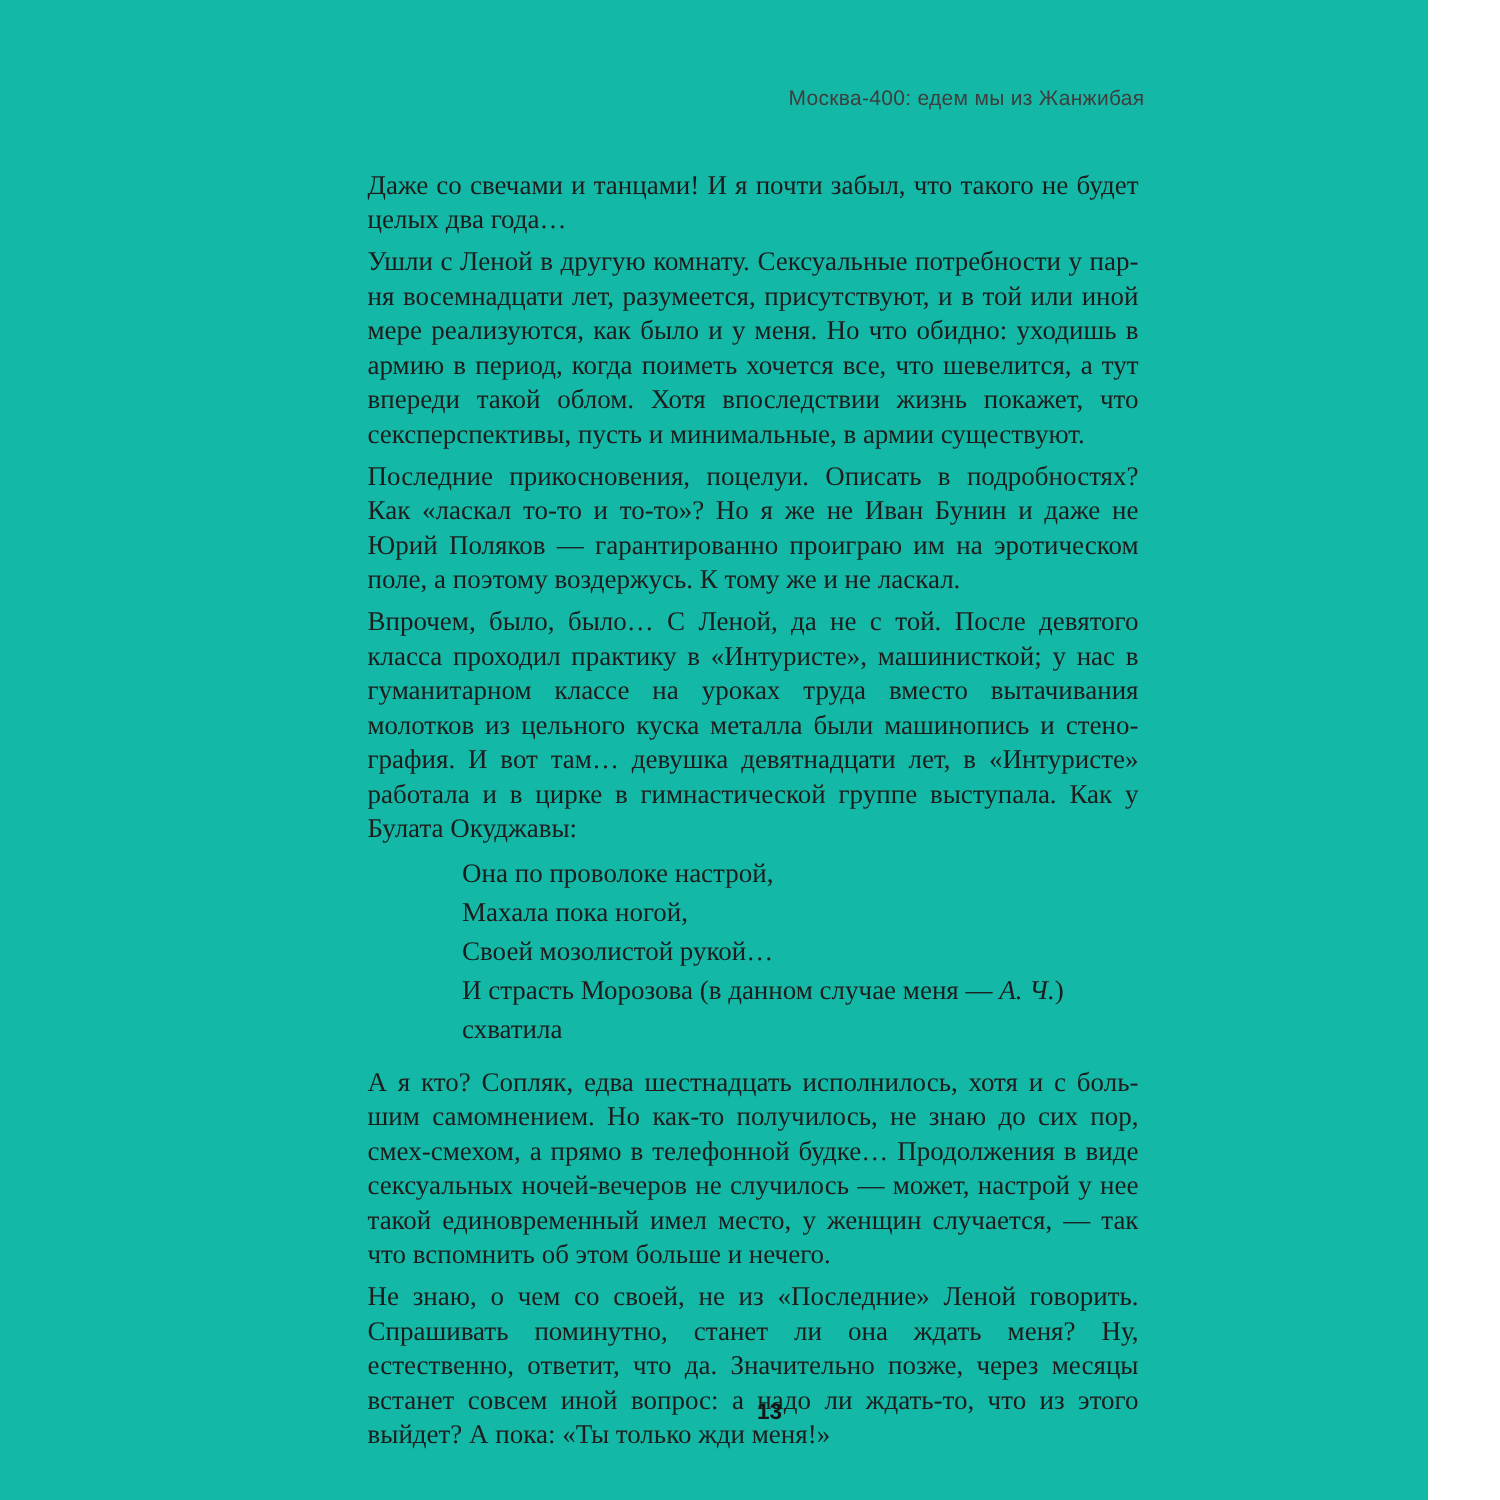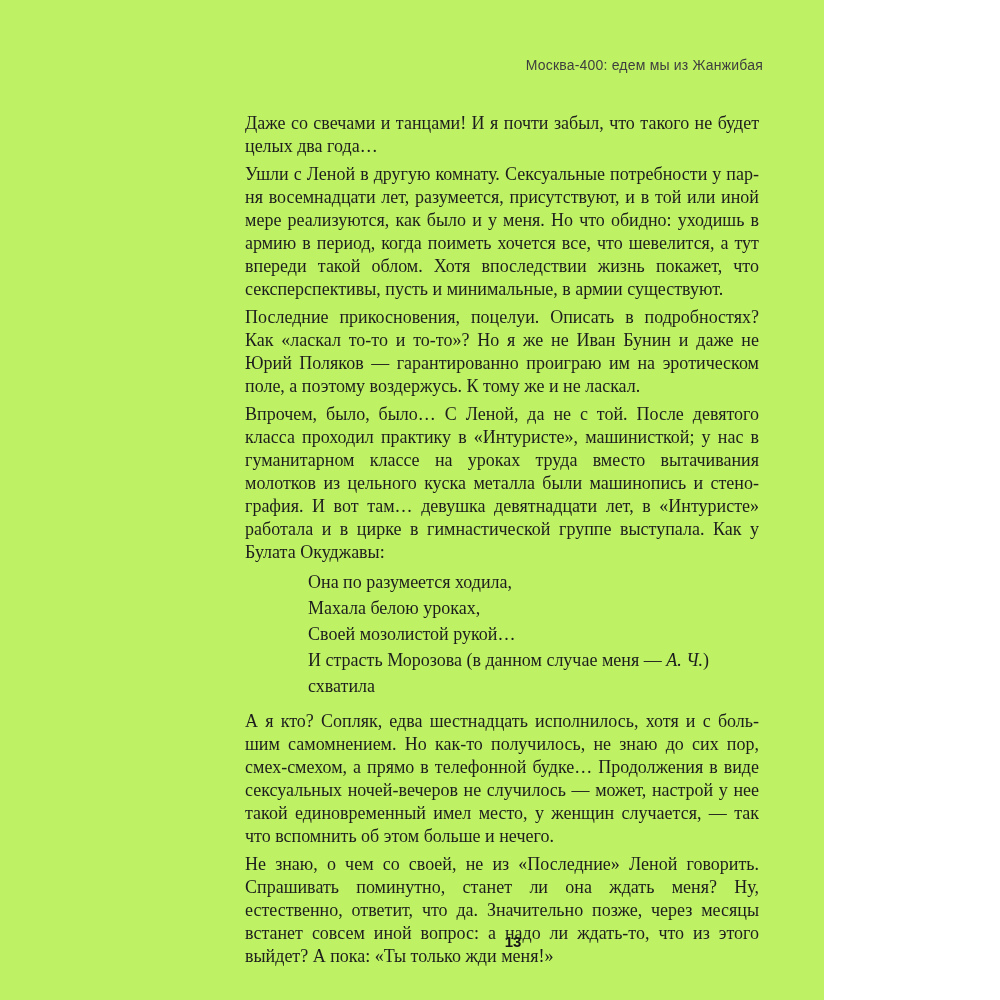--- a/index.html
+++ b/index.html
@@ -2,23 +2,23 @@
 <html lang="ru"><head>
 <meta charset="utf-8">
 <style>
   html, body {
     margin: 0;
     padding: 0;
     background: #ffffff;
   }
   .page {
     position: relative;
-    width: 824px;
+    width: 952px;
     height: 1000px;
-    background: #bef264;
+    background: #14b8a6;
     overflow: hidden;
     font-family: "Liberation Serif", serif;
   }
   .running-header {
     position: absolute;
     top: 57px;
     left: 245px;
     width: 518px;
     text-align: right;
     font-family: "Liberation Sans", sans-serif;
@@ -71,22 +71,22 @@
 
     <p class="para">Даже со свечами и танцами! И я почти забыл, что такого не будет целых два года…</p>
 
     <p class="para">Ушли с Леной в другую комнату. Сексуальные потребности у пар­ня восемнадцати лет, разумеется, присутствуют, и в той или иной мере реализуются, как было и у меня. Но что обидно: уходишь в армию в период, когда поиметь хочется все, что шевелится, а тут впереди такой облом. Хотя впоследствии жизнь покажет, что сексперспективы, пусть и минимальные, в армии существуют.</p>
 
     <p class="para">Последние прикосновения, поцелуи. Описать в подробностях? Как «ласкал то-то и то-то»? Но я же не Иван Бунин и даже не Юрий Поляков — гарантированно проиграю им на эротическом поле, а поэтому воздержусь. К тому же и не ласкал.</p>
 
     <p class="para">Впрочем, было, было… С Леной, да не с той. После девятого класса проходил практику в «Интуристе», машинисткой; у нас в гуманитарном классе на уроках труда вместо вытачивания молотков из цельного куска металла были машинопись и стено­графия. И вот там… девушка девятнадцати лет, в «Интуристе» работала и в цирке в гимнастической группе выступала. Как у Булата Окуджавы:</p>
 
     <div class="verse">
-      <div class="verse-line">Она по разумеется ходила,</div>
-      <div class="verse-line">Махала белою уроках,</div>
+      <div class="verse-line">Она по проволоке настрой,</div>
+      <div class="verse-line">Махала пока ногой,</div>
       <div class="verse-line">Своей мозолистой рукой…</div>
       <div class="verse-line"><span>И страсть Морозова (в данном случае меня — </span><span class="italic">А. Ч.</span><span>) схватила</span></div>
     </div>
 
     <p class="para">А я кто? Сопляк, едва шестнадцать исполнилось, хотя и с боль­шим самомнением. Но как-то получилось, не знаю до сих пор, смех-смехом, а прямо в телефонной будке… Продолжения в виде сексуальных ночей-вечеров не случилось — может, настрой у нее такой единовременный имел место, у женщин случается, — так что вспомнить об этом больше и нечего.</p>
 
     <p class="para">Не знаю, о чем со своей, не из «Последние» Леной говорить. Спра­шивать поминутно, станет ли она ждать меня? Ну, естественно, ответит, что да. Значительно позже, через месяцы встанет совсем иной вопрос: а надо ли ждать-то, что из этого выйдет? А пока: «Ты только жди меня!»</p>
 
   </div>
 

